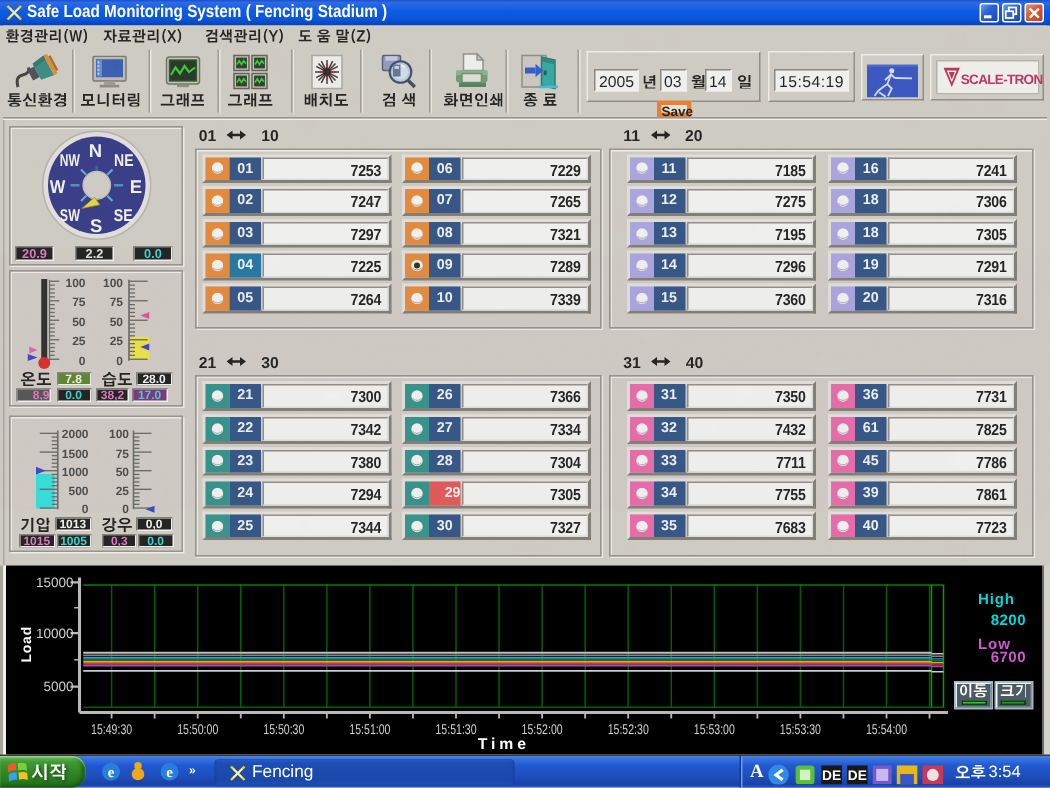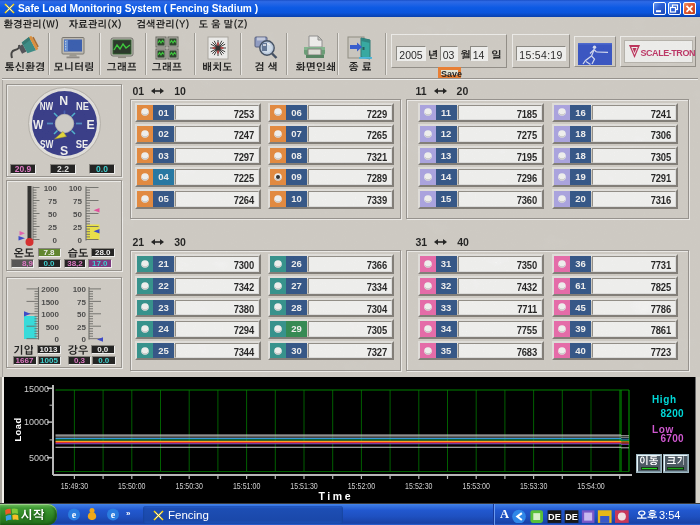--- a/index.html
+++ b/index.html
@@ -487,21 +487,21 @@
     </svg>
   </div>
 <div class="abs b" style="left:36.5px;top:344.8px;width:24px;height:9.5px;background:#000;border:1px solid #7d7973;border-bottom-color:#fff;border-right-color:#fff;color:#fff;font-size:8px;text-align:center;line-height:8.5px">1013</div>
 <div style="position:absolute;left:68.0px;top:345.3px;width:20px;height:10px">
     <svg width="19.9" height="9.8" viewBox="0.52 -8.85 19.89 9.79" fill="#000" style="display:block">
       <path transform="translate(0.00,0) scale(0.010254,-0.010254)" d="M183 109Q183 202 279.5 255.5Q376 309 532 309Q690 309 786 256Q882 203 882 109Q882 17 784.5 -36Q687 -89 532 -89Q375 -89 279 -36.5Q183 16 183 109ZM320 109Q320 66 375.5 42.5Q431 19 532 19Q629 19 687 43Q745 67 745 109Q745 154 688 177.5Q631 201 532 201Q432 201 376 177Q320 153 320 109ZM726 300V863H855V625H977V509H855V300ZM51 403Q211 455 319 535.5Q427 616 448 705H114V816H598Q598 473 122 310Z"></path>
       <path transform="translate(10.46,0) scale(0.010254,-0.010254)" d="M44 199V312H971V199H574V-92H445V199ZM144 633Q144 732 249.5 787Q355 842 510 842Q664 842 770 787Q876 732 876 633Q876 534 770 479Q664 424 510 424Q354 424 249 479Q144 534 144 633ZM285 633Q285 580 350.5 552Q416 524 510 524Q606 524 670.5 552.5Q735 581 735 633Q735 684 669.5 713Q604 742 510 742Q418 742 351.5 713.5Q285 685 285 633Z"></path>
     </svg>
   </div>
 <div class="abs b" style="left:91px;top:344.8px;width:23.5px;height:9.5px;background:#000;border:1px solid #7d7973;border-bottom-color:#fff;border-right-color:#fff;color:#fff;font-size:8px;text-align:center;line-height:8.5px">0,0</div>
-<div class="abs b" style="left:12.5px;top:356.1px;width:24px;height:9.2px;background:#000;border:1px solid #7d7973;border-bottom-color:#fff;border-right-color:#fff;color:#e868c8;font-size:8px;text-align:center;line-height:8.2px">1667</div>
+<div class="abs b" style="left:12.5px;top:356.1px;width:24px;height:9.2px;background:#000;border:1px solid #7d7973;border-bottom-color:#fff;border-right-color:#fff;color:#e868c8;font-size:8px;text-align:center;line-height:8.2px">1015</div>
 <div class="abs b" style="left:37.5px;top:356.1px;width:23px;height:9.2px;background:#000;border:1px solid #7d7973;border-bottom-color:#fff;border-right-color:#fff;color:#20d8d8;font-size:8px;text-align:center;line-height:8.2px">1005</div>
 <div class="abs b" style="left:68px;top:356.1px;width:23px;height:9.2px;background:#000;border:1px solid #7d7973;border-bottom-color:#fff;border-right-color:#fff;color:#e868c8;font-size:8px;text-align:center;line-height:8.2px">0,3</div>
 <div class="abs b" style="left:92px;top:356.1px;width:23.5px;height:9.2px;background:#000;border:1px solid #7d7973;border-bottom-color:#fff;border-right-color:#fff;color:#20d8d8;font-size:8px;text-align:center;line-height:8.2px">0.0</div>
 <div class="abs b" style="left:132.5px;top:86.4px;font-size:10.5px;color:#000;display:flex;align-items:center;height:10px">
     <span>01</span>
     <span style="margin:0 3px 0 6px"><svg width="13" height="8" viewBox="0 0 13 8" style="margin:0 1px">
         <line x1="2" y1="4" x2="11" y2="4" stroke="#000" stroke-width="1.6"></line>
         <polygon points="0,4 4,1 4,7" fill="#000"></polygon>
         <polygon points="13,4 9,1 9,7" fill="#000"></polygon>
       </svg></span>
@@ -771,21 +771,21 @@
   </svg>
 <div class="abs b" style="left:153px;top:321.20px;width:21px;height:15.5px;background:#17417f;color:#fff;font-size:9.5px;text-align:center;line-height:15px">24</div>
 <div class="abs" style="left:175px;top:321.20px;width:84px;height:15.5px;background:#fff;border-top:1.5px solid #8a867f;border-left:1.5px solid #8a867f;border-bottom:1px solid #e8e8e8;border-right:1px solid #e8e8e8"></div>
 <div class="abs b" style="left:177px;top:324.10px;width:77px;font-size:10.6px;text-align:right;color:#000;letter-spacing:-0.2px;transform:scaleX(0.89);transform-origin:100% 50%">7294</div>
 <div class="abs" style="left:268px;top:319.20px;width:126px;height:19.5px;background:#d5d1c9;border:2px solid;border-color:#eceae5 #76726b #76726b #eceae5;box-shadow:inset 1px 1px 0 #f8f7f4"></div>
 <div class="abs" style="left:270px;top:321.20px;width:16px;height:15.5px;background:#188c84"></div>
 <svg class="abs" style="left:274px;top:324.90px" width="8" height="8" viewBox="0 0 8 8">
     <circle cx="4" cy="4" r="3.8" fill="#fff"></circle>
     <path d="M1 5.5 A3.8 3.8 0 0 0 7 5.5" fill="none" stroke="#b0b0b0" stroke-width="0.8"></path>
   </svg>
-<div class="abs b" style="left:286px;top:321.20px;width:21px;height:15.5px;background:#15803d;color:#fff;font-size:9.5px;text-align:center;line-height:15px">29</div>
+<div class="abs b" style="left:286px;top:321.20px;width:21px;height:15.5px;background:#ef4444;color:#fff;font-size:9.5px;text-align:right;line-height:15px">29</div>
 <div class="abs" style="left:308px;top:321.20px;width:84px;height:15.5px;background:#fff;border-top:1.5px solid #8a867f;border-left:1.5px solid #8a867f;border-bottom:1px solid #e8e8e8;border-right:1px solid #e8e8e8"></div>
 <div class="abs b" style="left:310px;top:324.10px;width:77px;font-size:10.6px;text-align:right;color:#000;letter-spacing:-0.2px;transform:scaleX(0.89);transform-origin:100% 50%">7305</div>
 <div class="abs" style="left:135px;top:340.80px;width:126px;height:19.5px;background:#d5d1c9;border:2px solid;border-color:#eceae5 #76726b #76726b #eceae5;box-shadow:inset 1px 1px 0 #f8f7f4"></div>
 <div class="abs" style="left:137px;top:342.80px;width:16px;height:15.5px;background:#188c84"></div>
 <svg class="abs" style="left:141px;top:346.50px" width="8" height="8" viewBox="0 0 8 8">
     <circle cx="4" cy="4" r="3.8" fill="#fff"></circle>
     <path d="M1 5.5 A3.8 3.8 0 0 0 7 5.5" fill="none" stroke="#b0b0b0" stroke-width="0.8"></path>
   </svg>
 <div class="abs b" style="left:153px;top:342.80px;width:21px;height:15.5px;background:#17417f;color:#fff;font-size:9.5px;text-align:center;line-height:15px">25</div>
 <div class="abs" style="left:175px;top:342.80px;width:84px;height:15.5px;background:#fff;border-top:1.5px solid #8a867f;border-left:1.5px solid #8a867f;border-bottom:1px solid #e8e8e8;border-right:1px solid #e8e8e8"></div>

